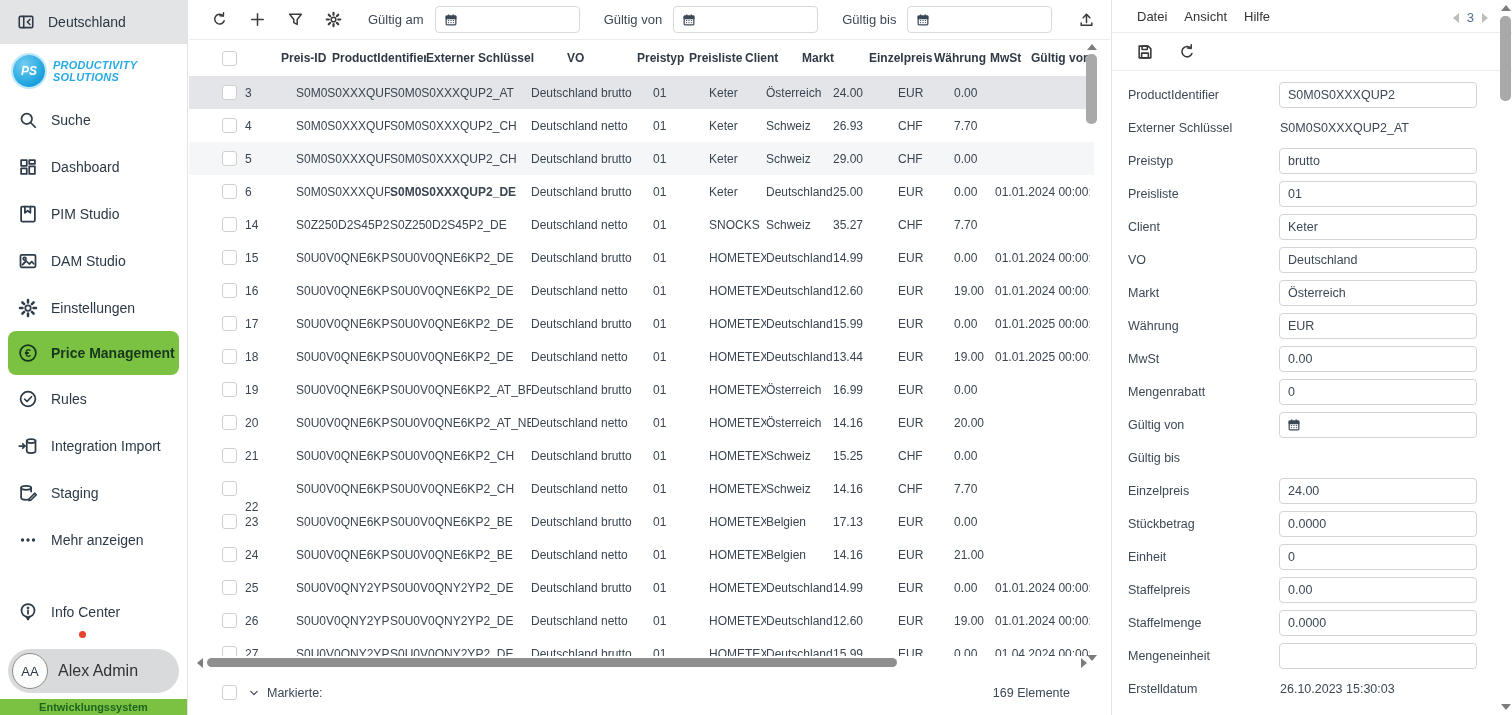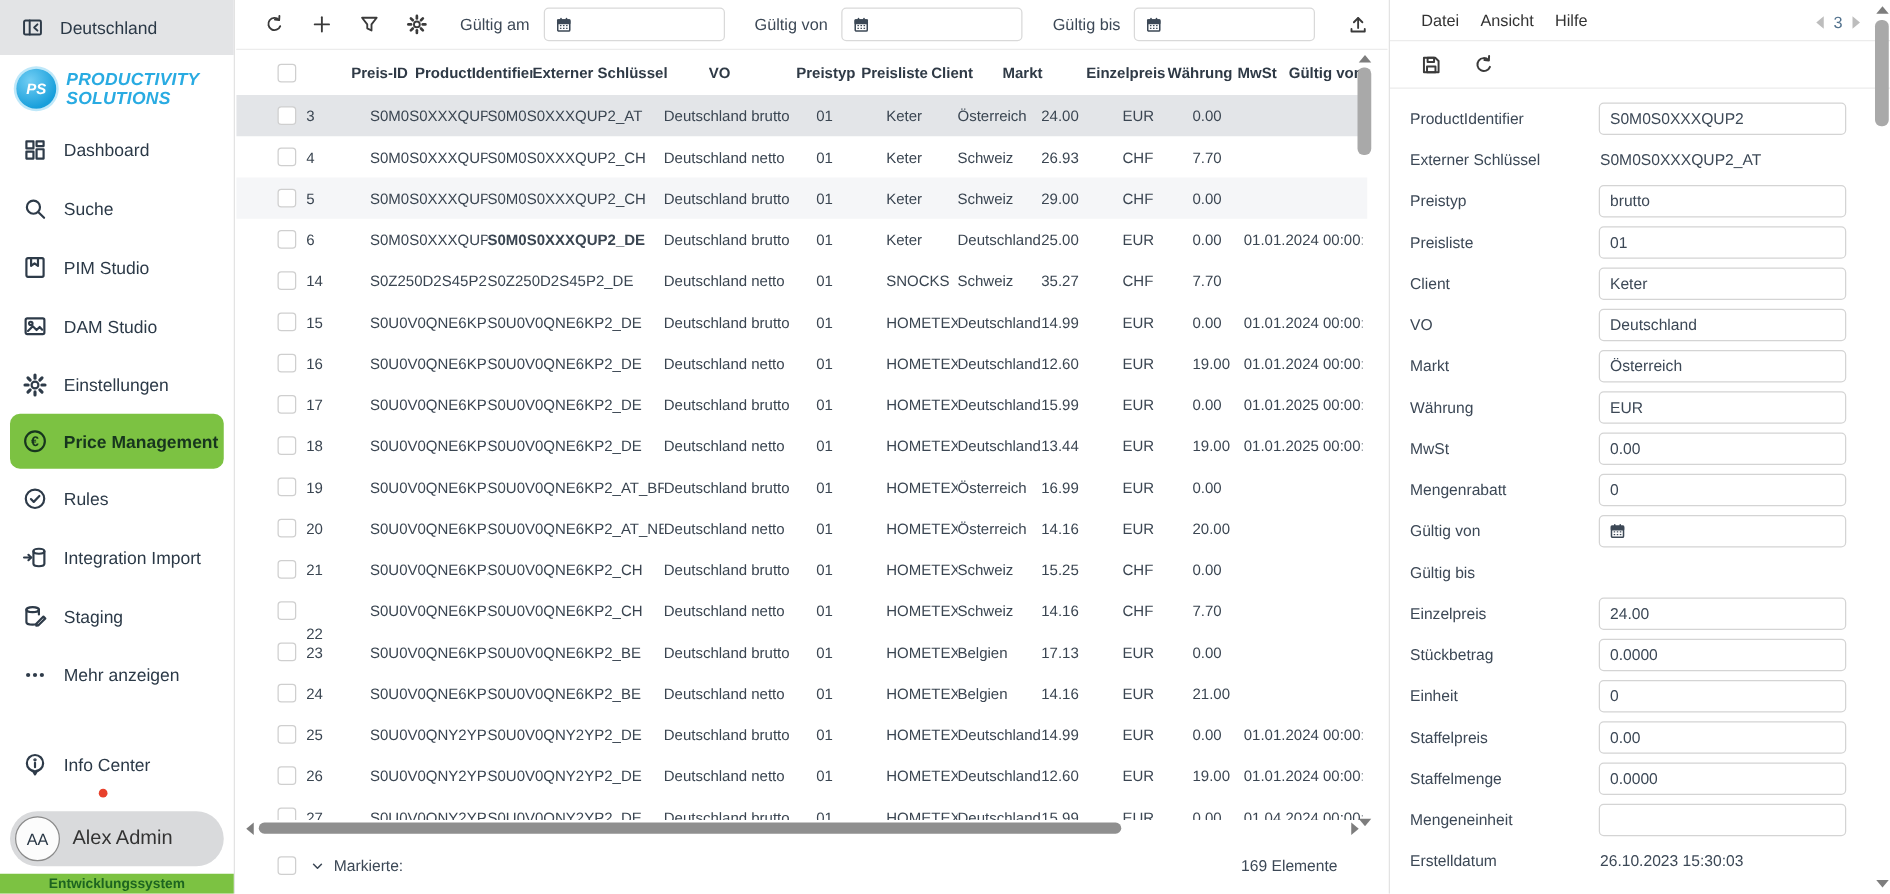--- a/index.html
+++ b/index.html
@@ -15,21 +15,21 @@
   
   .sidebar { position:absolute; left:0; top:0; width:188px; height:715px;
     background:#fff; border-right:1px solid #e3e3e3; display:flex; flex-direction:column; }
   .collapse-row { flex:0 0 44px; background:#e3e4e6; display:flex; align-items:center;
     padding-left:17px; gap:13px; font-size:14px; color:#2b3947; cursor:pointer; }
   .logo-row { flex:0 0 50px; display:flex; align-items:center; padding-left:13px; gap:8px; margin-top:2px; }
   .ps-badge { width:32px; height:32px; border-radius:50%; color:#fff; font-weight:700; font-size:12px;
     font-style:italic; display:flex; align-items:center; justify-content:center;
     background:radial-gradient(circle at 35% 30%, #72cef4, #189fdb 72%);
     box-shadow:0 0 0 2px #bfe8f9; }
-  .brand { color:#29abe2; font-size:14px; font-weight:800; font-style:italic;
+  .brand { color:#29abe2; font-size:11px; font-weight:800; font-style:italic;
     line-height:1.1; letter-spacing:.2px; }
   .nav { display:flex; flex-direction:column; }
   .item { height:47px; display:flex; align-items:center; gap:13px; padding-left:18px;
     font-size:14px; color:#2b3947; font-weight:500; cursor:pointer; }
   .item .icn { width:20px; height:20px; color:#2e3b49; }
   .item.active { background:#7cc242; margin:0 8px; padding-left:10px; border-radius:8px;
     height:44px; font-weight:700; color:#17361e; }
   .item.active .icn { color:#17361e; }
   .sidebar-bottom { margin-top:auto; position:relative; }
   .notif-dot { position:absolute; left:79px; top:43px; width:7px; height:7px;
@@ -127,36 +127,36 @@
     <div class="ps-badge">PS</div>
     <div class="brand">
       <div>PRODUCTIVITY</div>
       <div>SOLUTIONS</div>
     </div>
   </div>
   <div class="nav">
       <div class="item">
         <span class="icn" style="width: 20px; height: 20px;">
           <svg viewBox="0 0 16 16" fill="none" stroke="currentColor" stroke-width="1.4" stroke-linecap="round" stroke-linejoin="round">
+            <circle cx="7" cy="7" r="4.2"></circle>
+            <line x1="10.2" y1="10.2" x2="13.8" y2="13.8"></line>
+          </svg>
+        </span>
+        <span>Suche</span>
+      </div>
+      <div class="item">
+        <span class="icn" style="width: 20px; height: 20px;">
+          <svg viewBox="0 0 16 16" fill="none" stroke="currentColor" stroke-width="1.4" stroke-linecap="round" stroke-linejoin="round">
             <rect x="2.5" y="2.5" width="4.5" height="4.5"></rect>
             <rect x="9" y="2.5" width="4.5" height="3"></rect>
             <rect x="2.5" y="9" width="4.5" height="4.5"></rect>
             <rect x="9" y="7.5" width="4.5" height="6"></rect>
           </svg>
         </span>
         <span>Dashboard</span>
-      </div>
-      <div class="item">
-        <span class="icn" style="width: 20px; height: 20px;">
-          <svg viewBox="0 0 16 16" fill="none" stroke="currentColor" stroke-width="1.4" stroke-linecap="round" stroke-linejoin="round">
-            <circle cx="7" cy="7" r="4.2"></circle>
-            <line x1="10.2" y1="10.2" x2="13.8" y2="13.8"></line>
-          </svg>
-        </span>
-        <span>Suche</span>
       </div>
       <div class="item">
         <span class="icn" style="width: 20px; height: 20px;">
           <svg viewBox="0 0 16 16" fill="none" stroke="currentColor" stroke-width="1.4" stroke-linecap="round" stroke-linejoin="round">
             <rect x="2.5" y="2" width="11" height="12" rx="1"></rect>
             <path d="M5.5 2 v5 l2.2,-1.6 2.2,1.6 v-5"></path>
           </svg>
         </span>
         <span>PIM Studio</span>
       </div>

